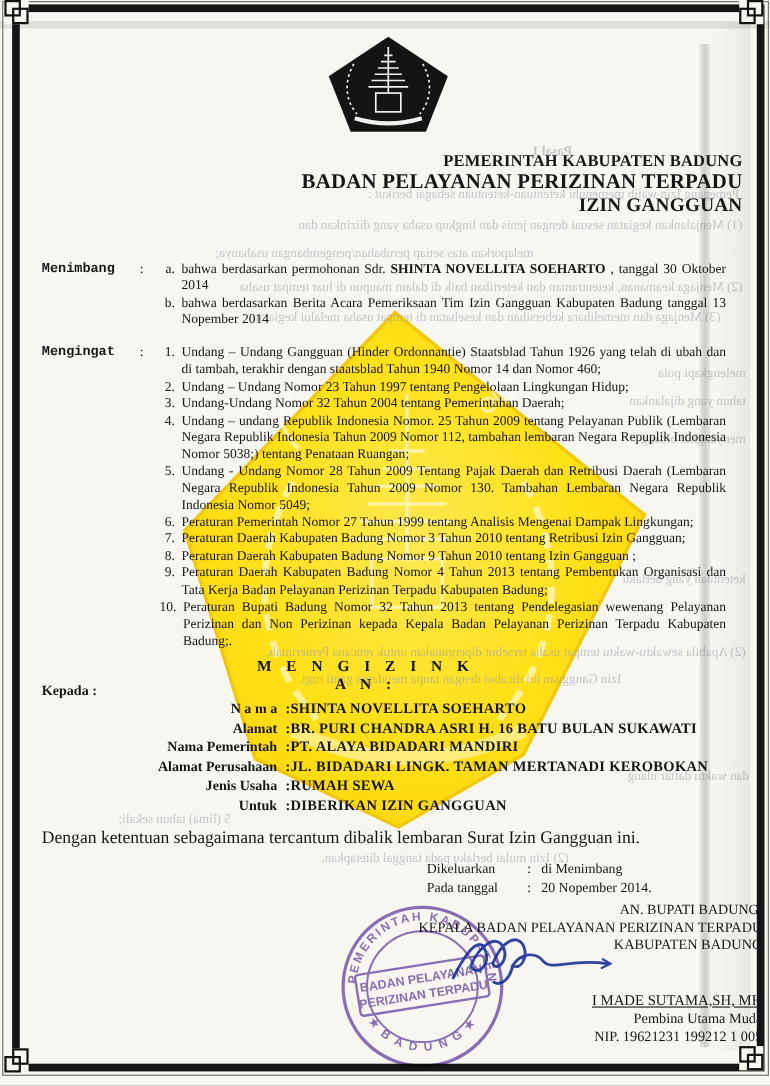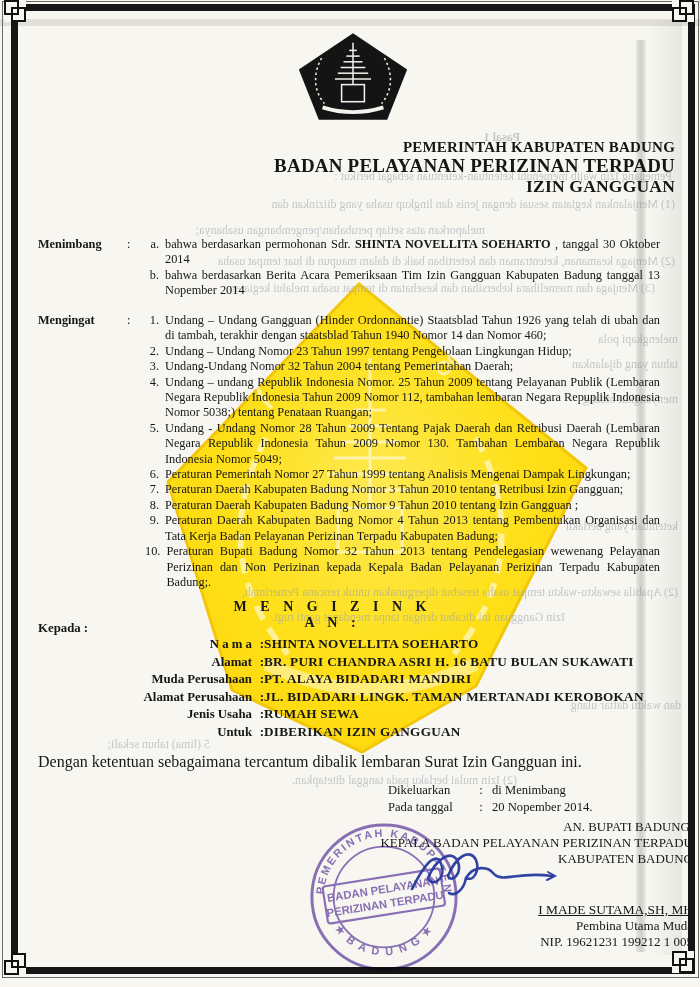--- a/index.html
+++ b/index.html
@@ -53,21 +53,21 @@
 
   
   .content{position:absolute;left:0;top:0;width:700px;height:987px;z-index:4;}
   .hdr{position:absolute;left:30px;width:645px;text-align:right;font-weight:bold;letter-spacing:.2px;}
   .h1{top:139px;font-size:15px;}
   .h2{top:155px;font-size:19px;}
   .h3{top:176px;font-size:17.5px;}
   .h4{top:197px;font-size:14.5px;}
 
   .sect{position:absolute;left:38px;width:622px;display:flex;align-items:flex-start;font-size:12.3px;line-height:15.4px;}
-  .sect-label{font-weight:bold;width:89px;flex:0 0 89px;}
+  .sect-label{font-weight:bold;width:89px;flex:0 0 89px;font-family:Liberation Mono, monospace;}
   .sect-colon{width:18px;flex:0 0 18px;}
   .sect-items{flex:1;}
   .item{display:flex;align-items:flex-start;}
   .item-num{flex:0 0 20px;text-align:right;padding-right:6px;}
   .item-text{flex:1;text-align:justify;}
   .menimbang{top:237px;}
   .mengingat{top:313px;}
   .b{font-weight:bold;}
 
   .mengizinkan{position:absolute;left:225px;top:599px;width:215px;text-align:center;
@@ -247,21 +247,21 @@
           <span class="klabel" data-name="field-label">N a m a</span>
           <span class="kcolon" data-name="colon">:</span>
           <span class="kvalue" data-name="grantee-name">SHINTA NOVELLITA SOEHARTO</span>
         </div>
       <div class="krow" data-name="detail-row">
           <span class="klabel" data-name="field-label">Alamat</span>
           <span class="kcolon" data-name="colon">:</span>
           <span class="kvalue" data-name="grantee-address">BR. PURI CHANDRA  ASRI H. 16 BATU BULAN  SUKAWATI</span>
         </div>
       <div class="krow" data-name="detail-row">
-          <span class="klabel" data-name="field-label">Muda Perusahaan</span>
+          <span class="klabel" data-name="field-label">Nama Pemerintah</span>
           <span class="kcolon" data-name="colon">:</span>
           <span class="kvalue" data-name="company-name">PT. ALAYA BIDADARI MANDIRI</span>
         </div>
       <div class="krow" data-name="detail-row">
           <span class="klabel" data-name="field-label">Alamat Perusahaan</span>
           <span class="kcolon" data-name="colon">:</span>
           <span class="kvalue" data-name="company-address">JL. BIDADARI LINGK. TAMAN  MERTANADI KEROBOKAN</span>
         </div>
       <div class="krow" data-name="detail-row">
           <span class="klabel" data-name="field-label">Jenis Usaha</span>

